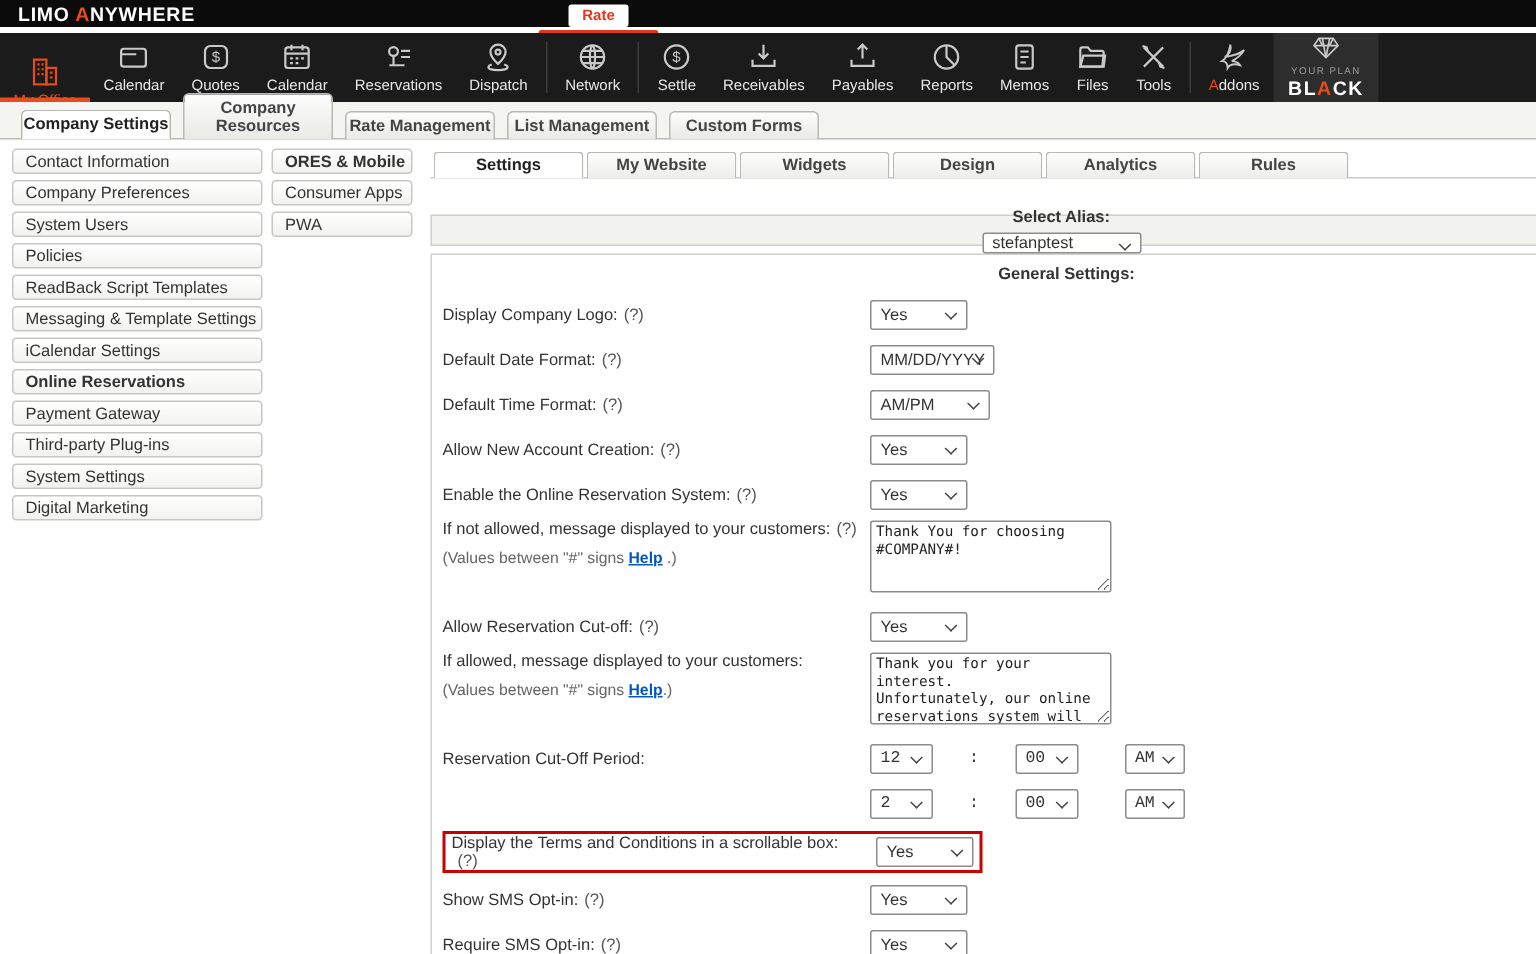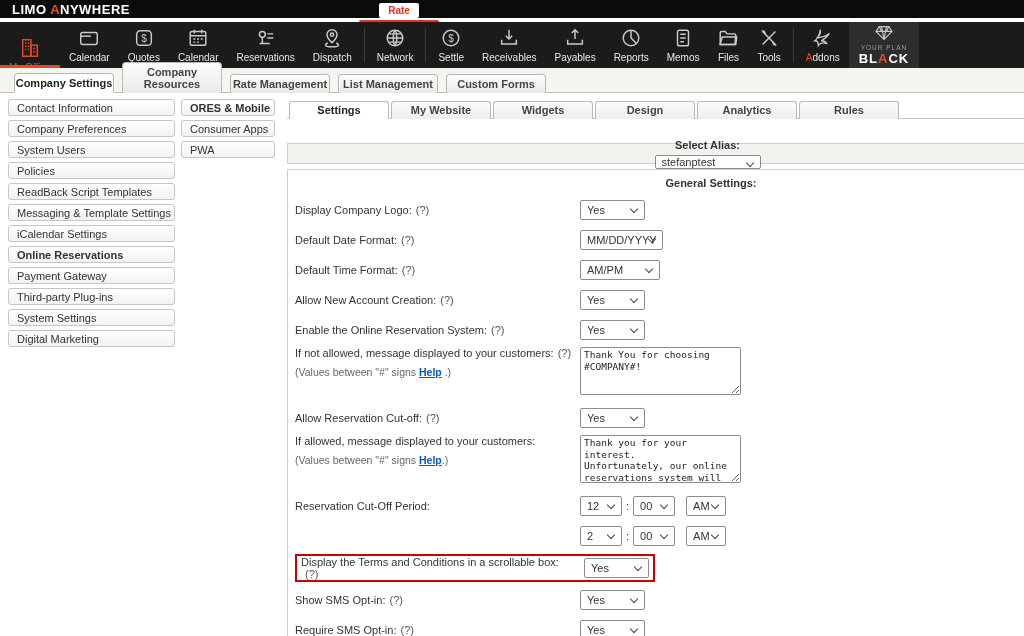--- a/index.html
+++ b/index.html
@@ -86,21 +86,21 @@
     border-right:1.6px solid #444; border-bottom:1.6px solid #444; transform:rotate(45deg); }
   .w65 { width:65px; } .w83 { width:83px; } .w80 { width:80px; }
   .w42 { width:42px; } .w40 { width:40px; }
   .sel-alias { width:106px; height:18px; }
   .sel-alias .chev { top:4px; }
 
   textarea.msg { width:161px; height:48px; border:1px solid #8c8c8c; border-radius:2px;
     font-family:"DejaVu Sans Mono", monospace; font-size:9.5px; line-height:11.5px;
     padding:1px 3px; resize:both; overflow-y:scroll; color:#222; }
 
-  .time-group { display:flex; align-items:center; gap:3px; }
+  .time-group { display:flex; align-items:center; gap:23px;font-family:Liberation Mono, monospace; }
   .colon { margin:0 1px; }
   .ampm-gap { margin-left:8px; }
 
   .highlight-row { border:2px solid #c80000; width:360px; min-height:26px; margin:3px 0;
     display:flex; align-items:center; padding-left:4px; }
   .highlight-row .row-label { width:283px; }
 </style>
 </head>
 <body>
 

